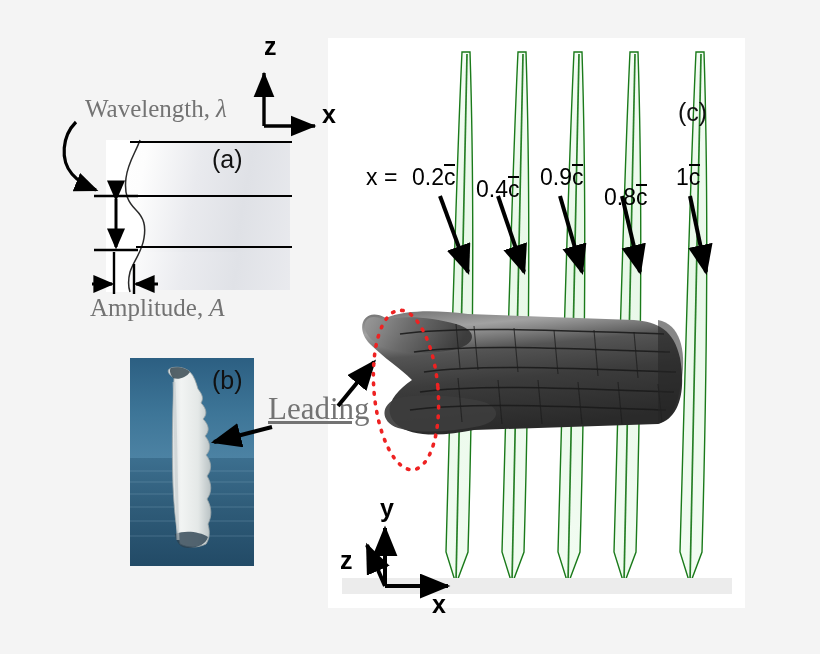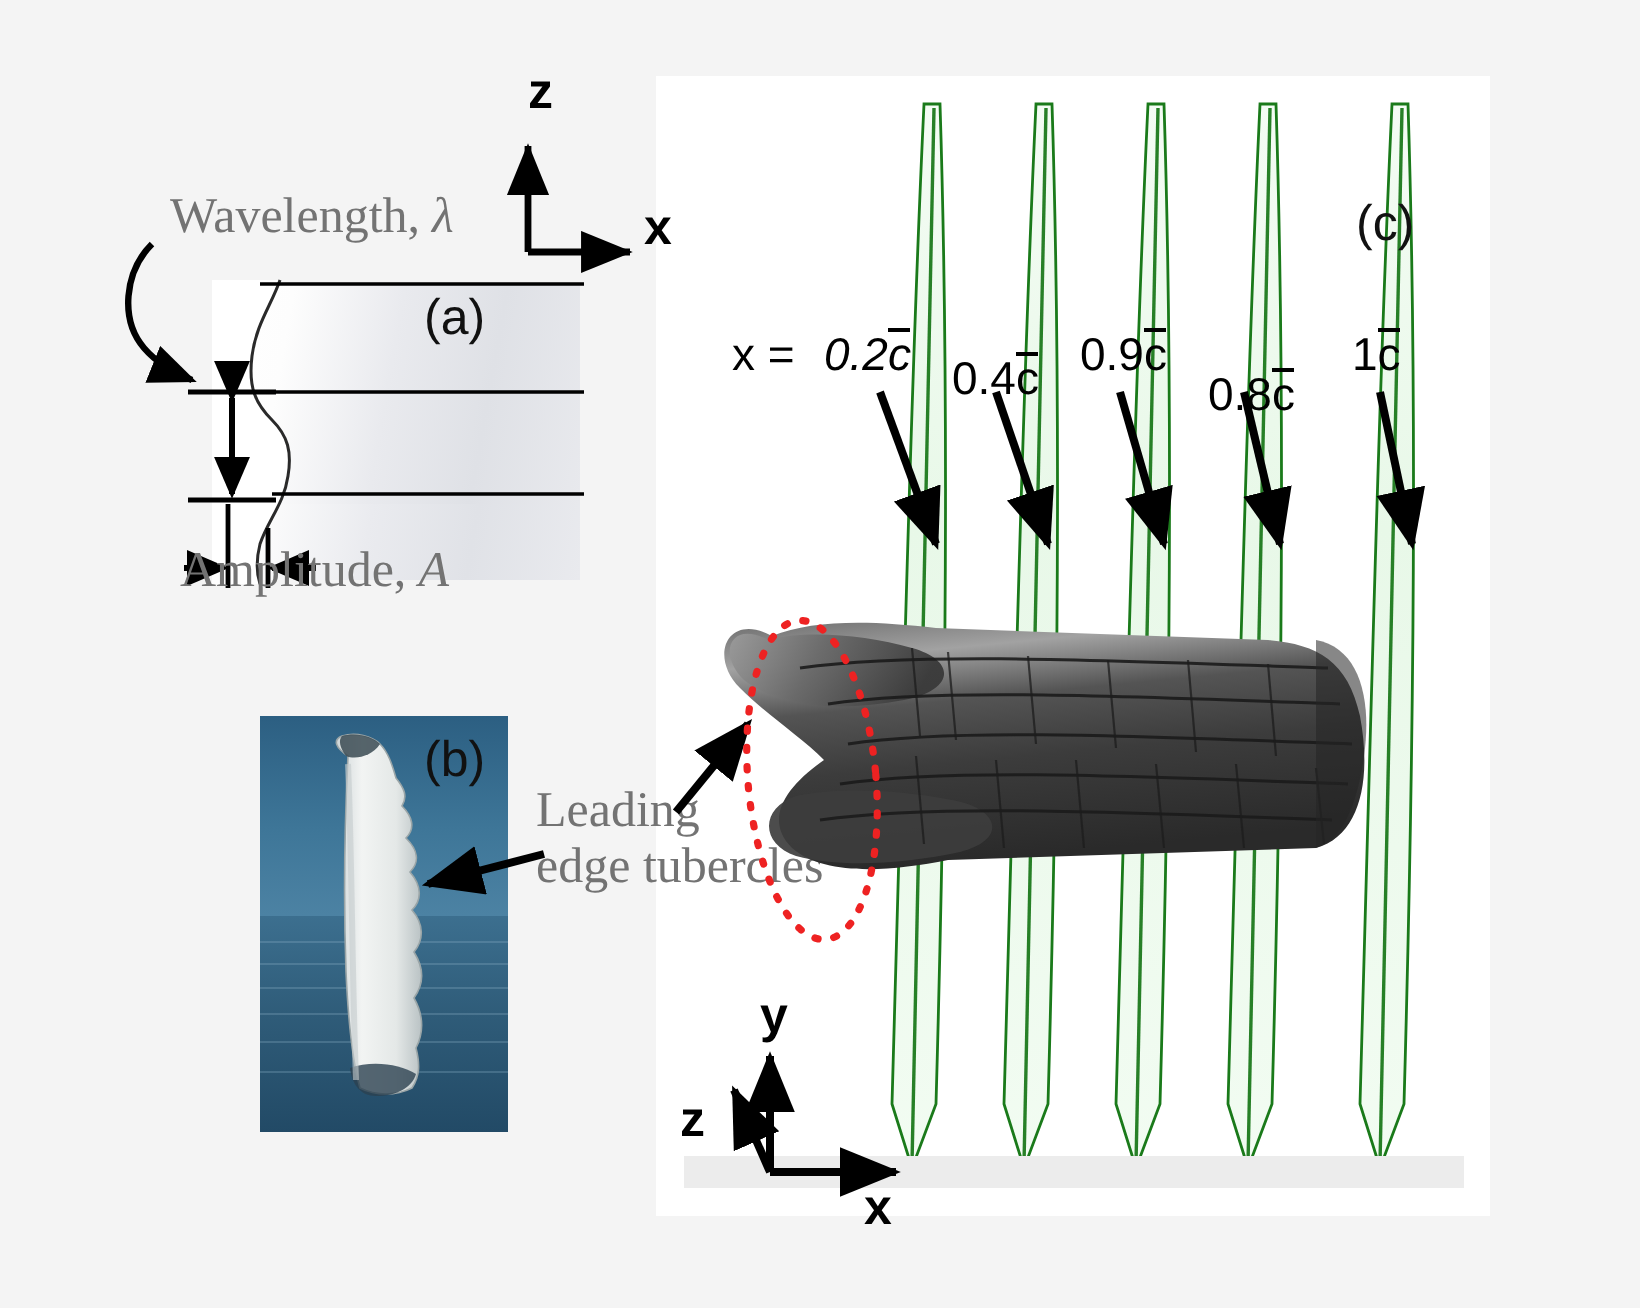--- a/index.html
+++ b/index.html
@@ -35,21 +35,21 @@
   .axis-letter{
     font-family:"Liberation Sans",sans-serif;
     font-size:25px;font-weight:600;color:#000;
   }
   .panel-tag{
     font-family:"Liberation Sans",sans-serif;
     font-size:25px;color:#111;
   }
   .lbl-wavelength{font-size:25px;}
   .lbl-amplitude{font-size:25px;}
-  .lbl-tuber{font-size:25px;}
+  .lbl-tuber{font-size:31px;text-decoration:underline;}
   .ital{font-style:italic;}
   .lbl-x{font-size:23px;}
   .ovb{border-top:2px solid #000;padding-top:0px;display:inline-block;line-height:1.0;}
 </style>
 </head>
 <body>
 
 <div id="fig">
 
   <div class="abs panel-c-bg"></div>
@@ -130,21 +130,21 @@
         <marker id="ahH" markerWidth="8" markerHeight="8" refX="6.2" refY="3" orient="auto" markerUnits="strokeWidth">
           <path d="M0,0 L7,3 L0,6 z" fill="#000"></path>
         </marker>
       </defs>
       <line x1="26" y1="2" x2="26" y2="44" stroke="#000" stroke-width="2.4"></line>
       <line x1="46" y1="14" x2="46" y2="44" stroke="#000" stroke-width="2.4"></line>
       <line x1="4" y1="34" x2="24" y2="34" stroke="#000" stroke-width="3" marker-end="url(#ahH)"></line>
       <line x1="70" y1="34" x2="48" y2="34" stroke="#000" stroke-width="3" marker-end="url(#ahH)"></line>
     </svg>
 
-    <div class="abs serif-txt lbl-amplitude" style="left:90px;top:272px;"><span>Amplitude,</span><span class="ital" style="margin-left:6px;">A</span></div>
+    <div class="abs serif-txt lbl-amplitude" style="left:90px;top:294px;"><span>Amplitude,</span><span class="ital" style="margin-left:6px;">A</span></div>
 
     <div class="abs panel-tag" style="left:212px;top:145px;">(a)</div>
   </div>
 
   <div class="abs" style="left:130px;top:358px;width:124px;height:208px;overflow:hidden;">
     <svg width="124" height="208">
       <defs>
         <linearGradient id="skyG" x1="0" y1="0" x2="0" y2="1">
           <stop offset="0%" stop-color="#2c5f82"></stop>
           <stop offset="55%" stop-color="#3e7698"></stop>
@@ -202,21 +202,20 @@
     <defs>
       <marker id="ahB" markerWidth="9" markerHeight="9" refX="6.8" refY="3.1" orient="auto" markerUnits="strokeWidth">
         <path d="M0,0 L7.6,3.1 L0,6.2 z" fill="#000"></path>
       </marker>
     </defs>
     <path d="M80,7 L22,22" stroke="#000" stroke-width="4" fill="none" marker-end="url(#ahB)"></path>
   </svg>
 
   <div class="abs serif-txt lbl-tuber" style="left:268px;top:392px;">
     <div>Leading</div>
-    <div>edge tubercles</div>
   </div>
 
   <svg class="abs" style="left:330px;top:352px;" width="74" height="62">
     <defs>
       <marker id="ahL" markerWidth="9" markerHeight="9" refX="6.8" refY="3.1" orient="auto" markerUnits="strokeWidth">
         <path d="M0,0 L7.6,3.1 L0,6.2 z" fill="#000"></path>
       </marker>
     </defs>
     <path d="M8,54 L44,10" stroke="#000" stroke-width="4" fill="none" marker-end="url(#ahL)"></path>
   </svg>
@@ -321,21 +320,21 @@
 
       <path d="M330,282 C 352,286 358,312 354,340 C 350,368 342,382 330,386 Z" fill="#252525" opacity="0.55"></path>
     </svg>
 
     <svg class="abs" style="left:0;top:0;" width="417" height="570">
       <ellipse cx="78" cy="352" rx="32" ry="80" fill="none" stroke="#ee2222" stroke-width="3.6" stroke-dasharray="1.6 8" stroke-linecap="round" transform="rotate(-5 78 352)"></ellipse>
     </svg>
 
     <div class="abs sans-txt lbl-x" style="left:38px;top:126px;">x =</div>
 
-    <div class="abs sans-txt lbl-x" style="left:84px;top:126px;font-style:italic;"><span>0.2</span><span class="ovb">c</span></div>
+    <div class="abs sans-txt lbl-x" style="left:84px;top:126px;"><span>0.2</span><span class="ovb">c</span></div>
 
     <div class="abs sans-txt lbl-x" style="left:148px;top:126px;margin-top:12px;"><span>0.4</span><span class="ovb">c</span></div>
 
     <div class="abs sans-txt lbl-x" style="left:212px;top:126px;"><span>0.9</span><span class="ovb">c</span></div>
 
     <div class="abs sans-txt lbl-x" style="left:276px;top:126px;margin-top:20px;"><span>0.8</span><span class="ovb">c</span></div>
 
     <div class="abs sans-txt lbl-x" style="left:348px;top:126px;"><span>1</span><span class="ovb">c</span></div>
 
     <svg class="abs" style="left:0;top:0;" width="417" height="570">

